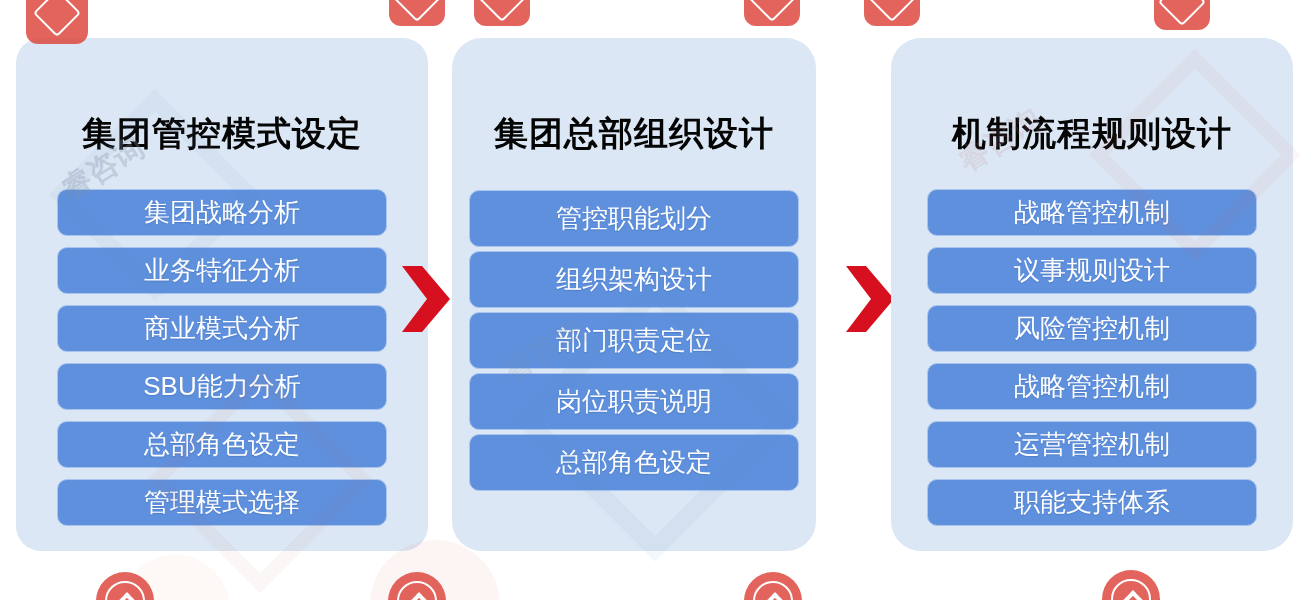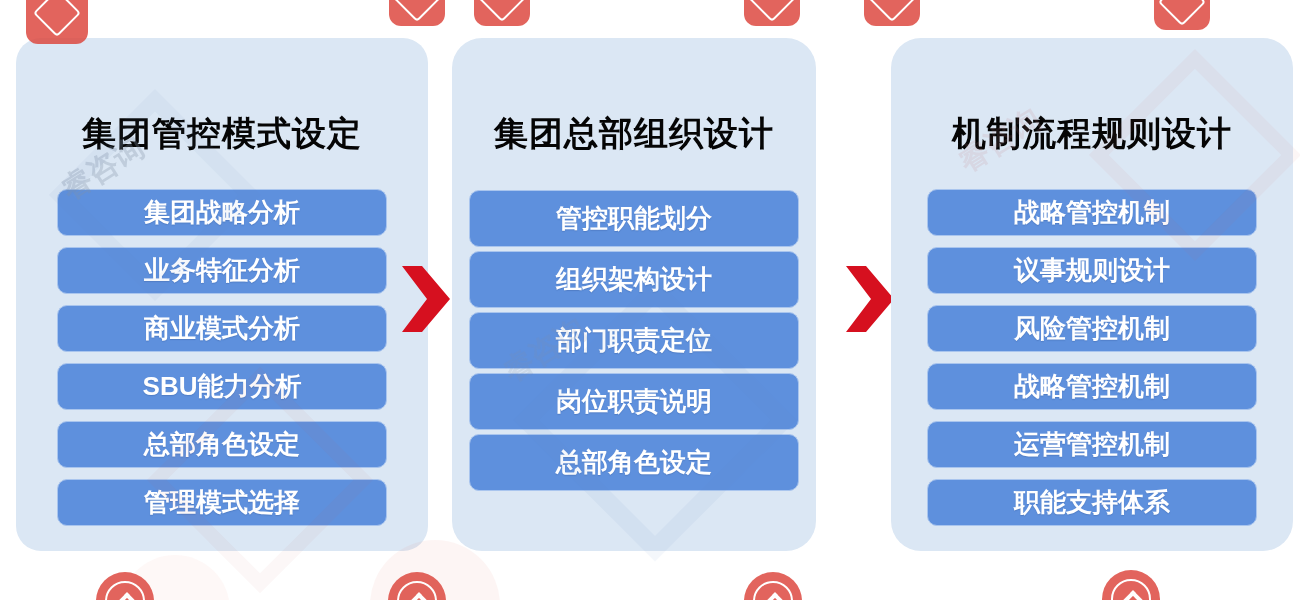--- a/index.html
+++ b/index.html
@@ -18,21 +18,21 @@
   .panel-3{left:891px;width:402px;}
   .panel-title{
     position:absolute;top:45px;left:0;right:0;
     text-align:center;
     font-size:34px;font-weight:800;color:#050505;
     letter-spacing:1px;line-height:44px;
   }
   .item-list{
     position:absolute;left:0;right:0;top:151px;
     display:flex;flex-direction:column;align-items:center;
-    list-style:none;margin:0;padding:0;font-weight:bold;
+    list-style:none;margin:0;padding:0;
   }
   .list-a{gap:11px;}
   .list-b{gap:4px;top:152px;}
   .item{
     width:330px;box-sizing:border-box;
     background:#5e90dd;border:1px solid #a9c5ee;border-radius:10px;
     color:#ffffff;font-size:26px;
     display:flex;align-items:center;justify-content:center;
     text-shadow:0 1px 1px rgba(40,70,130,.25);
   }

